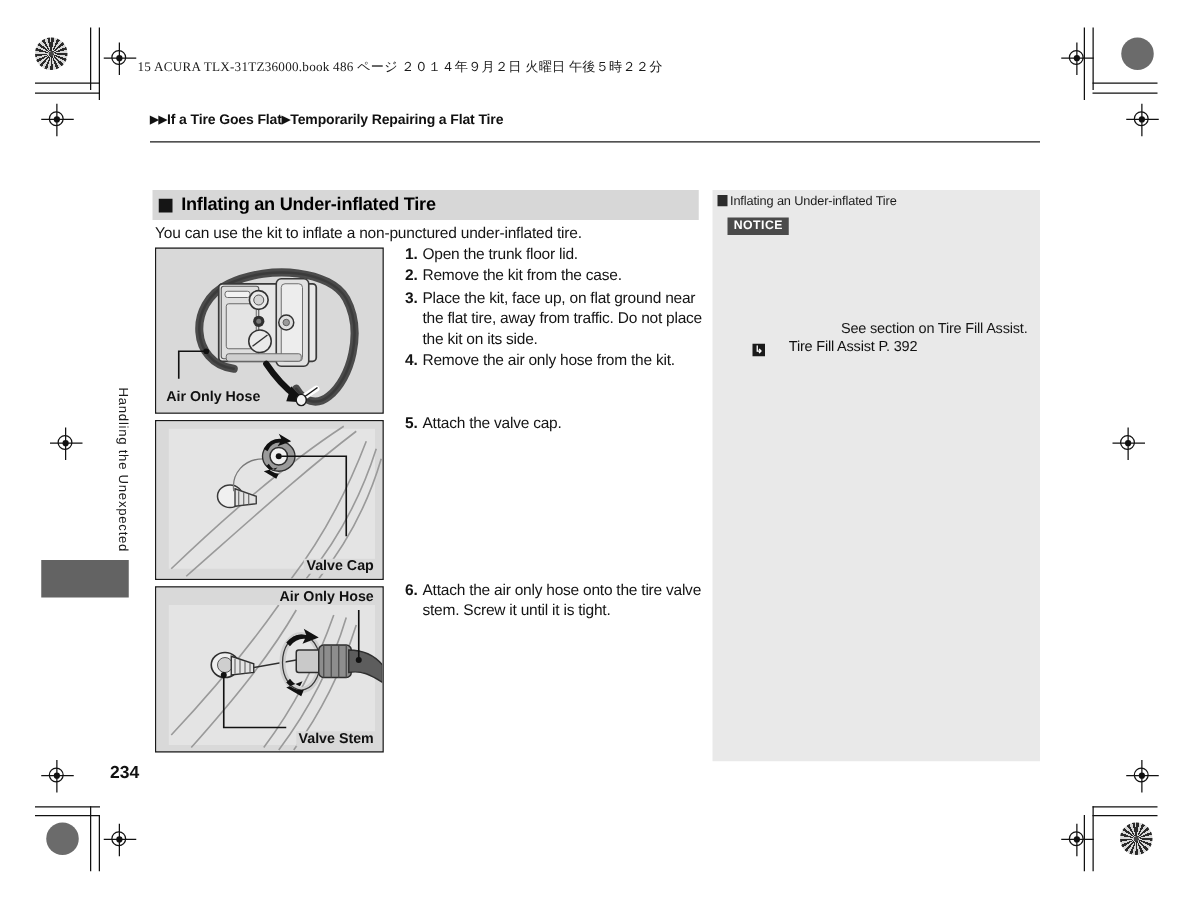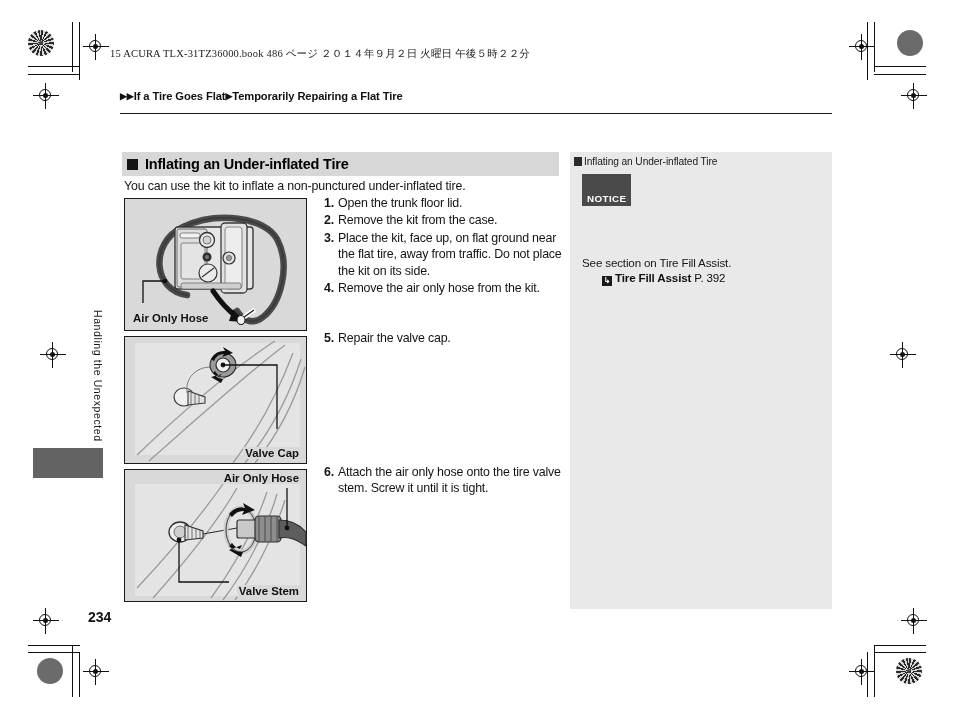--- a/index.html
+++ b/index.html
@@ -294,41 +294,42 @@
   }
   .notice-badge {
     position: absolute;
     left: 12px;
     top: 22px;
     background: #4a4a4a;
     color: #ffffff;
     font-size: 9.8px;
     font-weight: bold;
     letter-spacing: 0.4px;
-    padding: 19px 5px 2px 5px;
+    padding: 1px 5px 2px 5px;
   }
   .notice-body {
     position: absolute;
     left: 12px;
     top: 38px;
     width: 240px;
     font-size: 11.6px;
     line-height: 1.33;
     color: #171717;
     letter-spacing: -0.15px;
   }
   .see-section {
     position: absolute;
     left: 12px;
     top: 103px;
     width: 240px;
     font-size: 11.6px;
     line-height: 1.33;
     color: #171717;
     letter-spacing: -0.15px;
+    text-align: right;
   }
   .see-xref {
     position: absolute;
     left: 32px;
     top: 119px;
     font-size: 11.6px;
     color: #111;
     letter-spacing: -0.15px;
   }
   .see-xref .arrowbox {
@@ -337,21 +338,21 @@
     height: 10px;
     background: #1a1a1a;
     color: #fff;
     font-size: 8px;
     line-height: 10px;
     text-align: center;
     vertical-align: -1px;
     margin-right: 3px;
     font-weight: bold;
   }
-  .see-xref b { font-weight: bold; }
+  .see-xref b { font-weight: normal; margin-left: 16px; }
 </style>
 </head>
 <body>
 
 <div>
 
   <div class="blob hatch" style="left:28px; top:30px;"></div>
   <div class="crop-line" style="left:72px; top:22px; width:1.3px; height:50px;"></div>
   <div class="crop-line" style="left:79px; top:22px; width:1.3px; height:58px;"></div>
   <div class="crop-line" style="left:28px; top:66px; width:52px; height:1.3px;"></div>
@@ -586,21 +587,21 @@
   </div>
   <div class="step">
     <span class="num">4.</span>
     <span class="body">Remove the air only hose from the kit.</span>
   </div>
 </div>
 
 <div class="step-5">
   <div class="step">
     <span class="num">5.</span>
-    <span class="body">Repair the valve cap.</span>
+    <span class="body">Attach the valve cap.</span>
   </div>
 </div>
 
 <div class="step-6">
   <div class="step">
     <span class="num">6.</span>
     <span class="body">Attach the air only hose onto the tire valve stem. Screw it until it is tight.</span>
   </div>
 </div>
 

